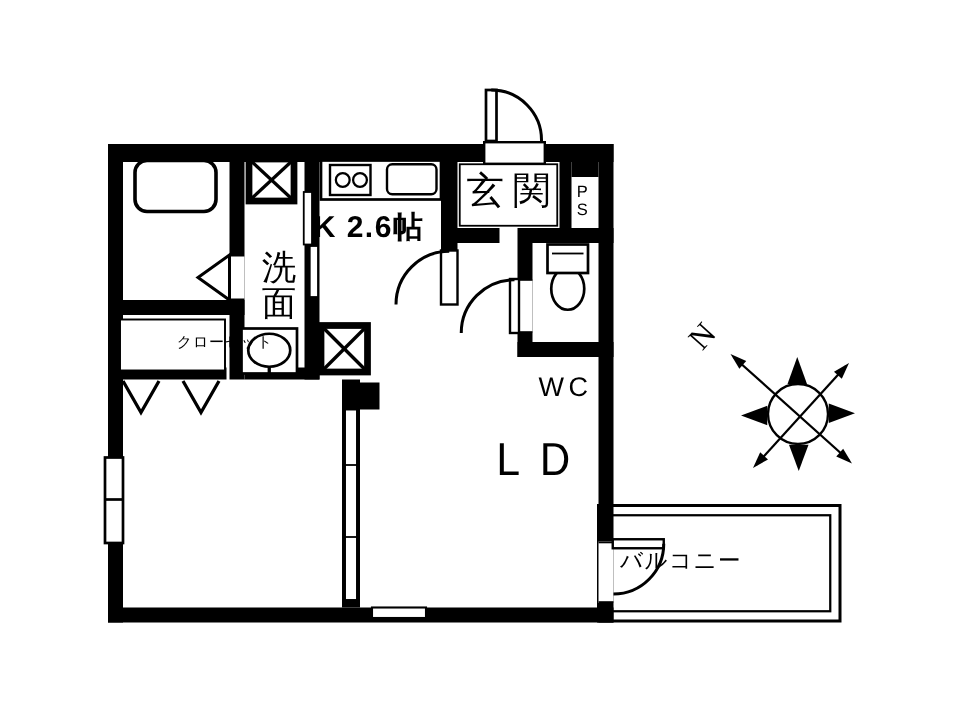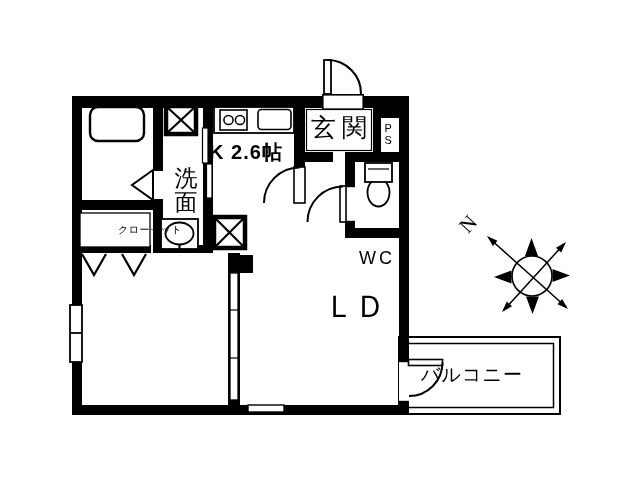--- a/index.html
+++ b/index.html
@@ -181,15 +181,15 @@
 
   <div class="lbl" style="left:376px;top:215px;font-size:18px;letter-spacing:3px;margin-left:1px;margin-top:44px;">WC</div>
 
   <div class="lbl two-line" style="left:151px;top:331px;font-size:31px;">
   </div>
 
   <div class="lbl two-line" style="left:315px;top:307px;font-size:31px;margin-left:40px;">
     <span>ＬＤ</span>
   </div>
 
-  <div class="lbl" style="left:472px;top:375px;font-size:19px;letter-spacing:1px;">バルコニー</div>
+  <div class="lbl" style="left:454px;top:375px;font-size:15px;letter-spacing:1px;">バルコニー</div>
 
 </div>
 
 </body></html>

